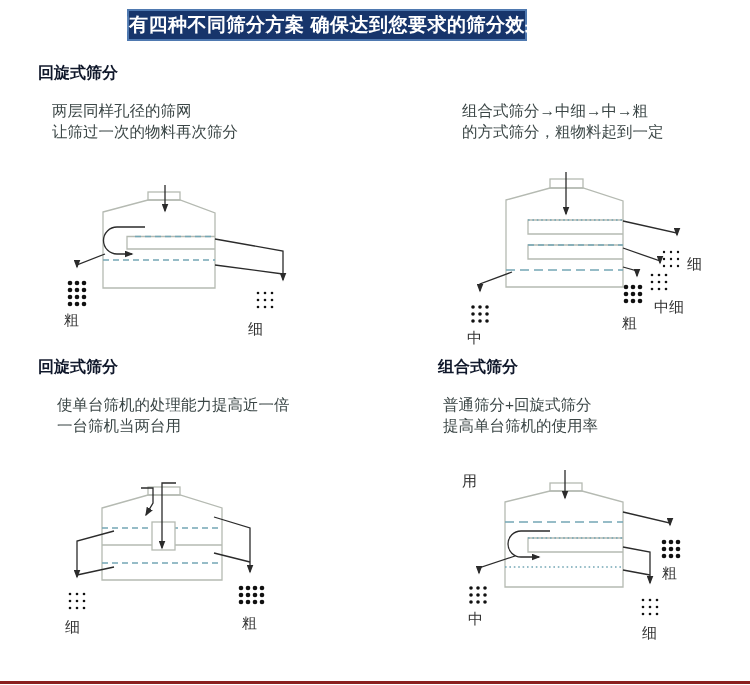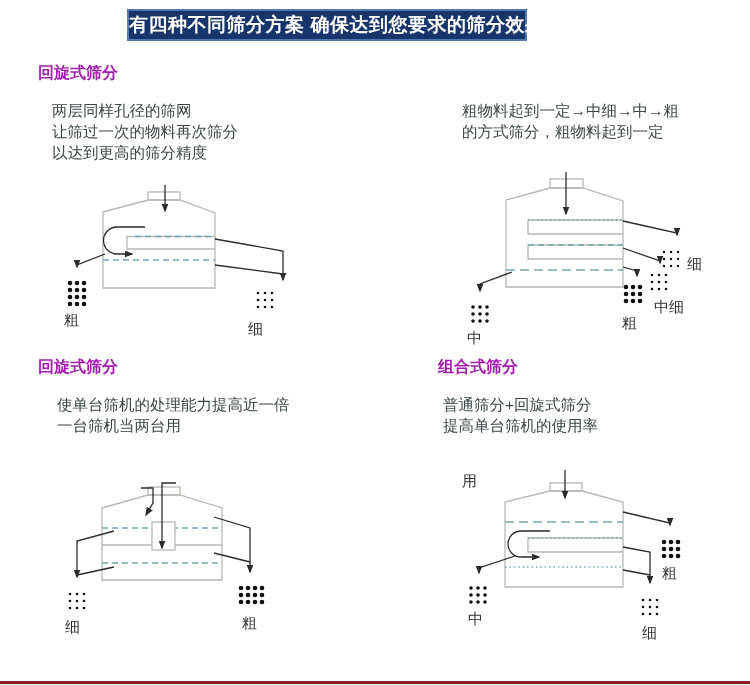--- a/index.html
+++ b/index.html
@@ -1,21 +1,21 @@
 <!DOCTYPE html>
 <html><head>
 <meta charset="utf-8">
 <style>
   html,body{margin:0;padding:0;background:#fff;}
   .page{position:relative;width:750px;height:685px;background:#ffffff;overflow:hidden;
         font-family:"Liberation Sans","DejaVu Sans",sans-serif;}
   .banner{position:absolute;left:127px;top:9px;width:400px;height:32px;box-sizing:border-box;
           background:#17356b;border:2px solid #4f79b0;display:flex;align-items:center;justify-content:center;}
   .banner span{color:#ffffff;font-size:19px;font-weight:bold;letter-spacing:0.5px;white-space:nowrap;}
-  .sec-title{position:absolute;margin:0;font-size:16px;font-weight:bold;color:#a21caf;white-space:nowrap;}
+  .sec-title{position:absolute;margin:0;font-size:16px;font-weight:bold;color:#0f172a;white-space:nowrap;}
   .desc{position:absolute;font-size:15.5px;line-height:21px;color:#3b4646;white-space:nowrap;}
   .t-tl{left:38px;top:63px}   .d-tl{left:52px;top:100px}
   .t-tr{left:438px;top:63px}  .d-tr{left:462px;top:100px}
   .t-bl{left:38px;top:357px}  .d-bl{left:57px;top:394px}
   .t-br{left:438px;top:357px} .d-br{left:443px;top:394px}
   svg.diag{position:absolute;overflow:visible;}
   .sv1{left:50px;top:183px}
   .sv2{left:440px;top:172px}
   .sv3{left:40px;top:465px}
   .sv4{left:440px;top:460px}
@@ -34,21 +34,20 @@
 <div class="page">
 
   <div class="banner">
     <span>拥有四种不同筛分方案 确保达到您要求的筛分效果</span>
   </div>
 
   <h3 class="sec-title t-tl">回旋式筛分</h3>
   <div class="desc d-tl">
     <div>两层同样孔径的筛网</div>
     <div>让筛过一次的物料再次筛分</div>
-    <div>以达到更高的筛分精度</div>
   </div>
   <svg class="diag sv1" width="250" height="168" viewBox="0 0 250 168">
     <defs>
       <marker id="ar1" markerUnits="userSpaceOnUse" markerWidth="9" markerHeight="7" refX="7.5" refY="3.5" orient="auto">
         <path d="M0,0 L9,3.5 L0,7 Z" fill="#2b2b2b"></path>
       </marker>
     </defs>
     <rect class="machine" x="98" y="9" width="32" height="8"></rect>
     <path class="machine" d="M53,29 L98,17 H130 L165,30 V105 H53 Z"></path>
     <path class="machine" d="M165,53.5 H77 V66 H165"></path>
@@ -82,21 +81,21 @@
         <circle cx="222" cy="117" r="1.3"></circle>
         <circle cx="208" cy="124" r="1.3"></circle>
         <circle cx="215" cy="124" r="1.3"></circle>
         <circle cx="222" cy="124" r="1.3"></circle>
       </g>
     <text class="dlabel" x="14" y="142">粗</text>
     <text class="dlabel" x="198" y="151">细</text>
   </svg>
 
   <div class="desc d-tr">
-    <div>粗物料起到一定→中细→中→粗</div>
+    <div>组合式筛分→中细→中→粗</div>
     <div>的方式筛分，粗物料起到一定</div>
   </div>
   <svg class="diag sv2" width="300" height="182" viewBox="0 0 300 182">
     <defs>
       <marker id="ar2" markerUnits="userSpaceOnUse" markerWidth="9" markerHeight="7" refX="7.5" refY="3.5" orient="auto">
         <path d="M0,0 L9,3.5 L0,7 Z" fill="#2b2b2b"></path>
       </marker>
     </defs>
     <rect class="machine" x="110" y="7" width="33" height="9"></rect>
     <path class="machine" d="M66,28 L110,16 H143 L183,29 V115 H66 Z"></path>

